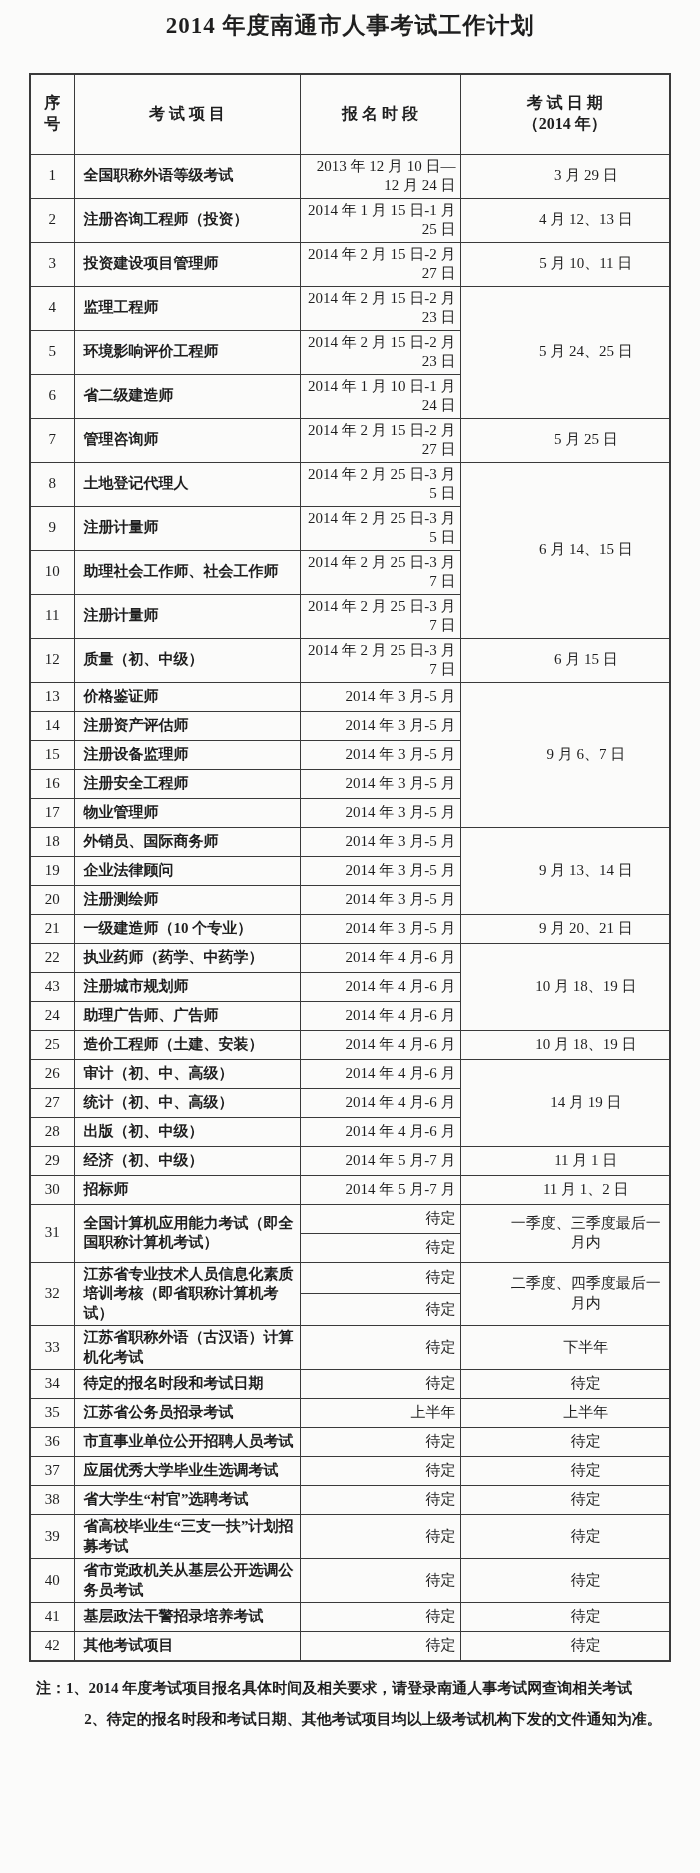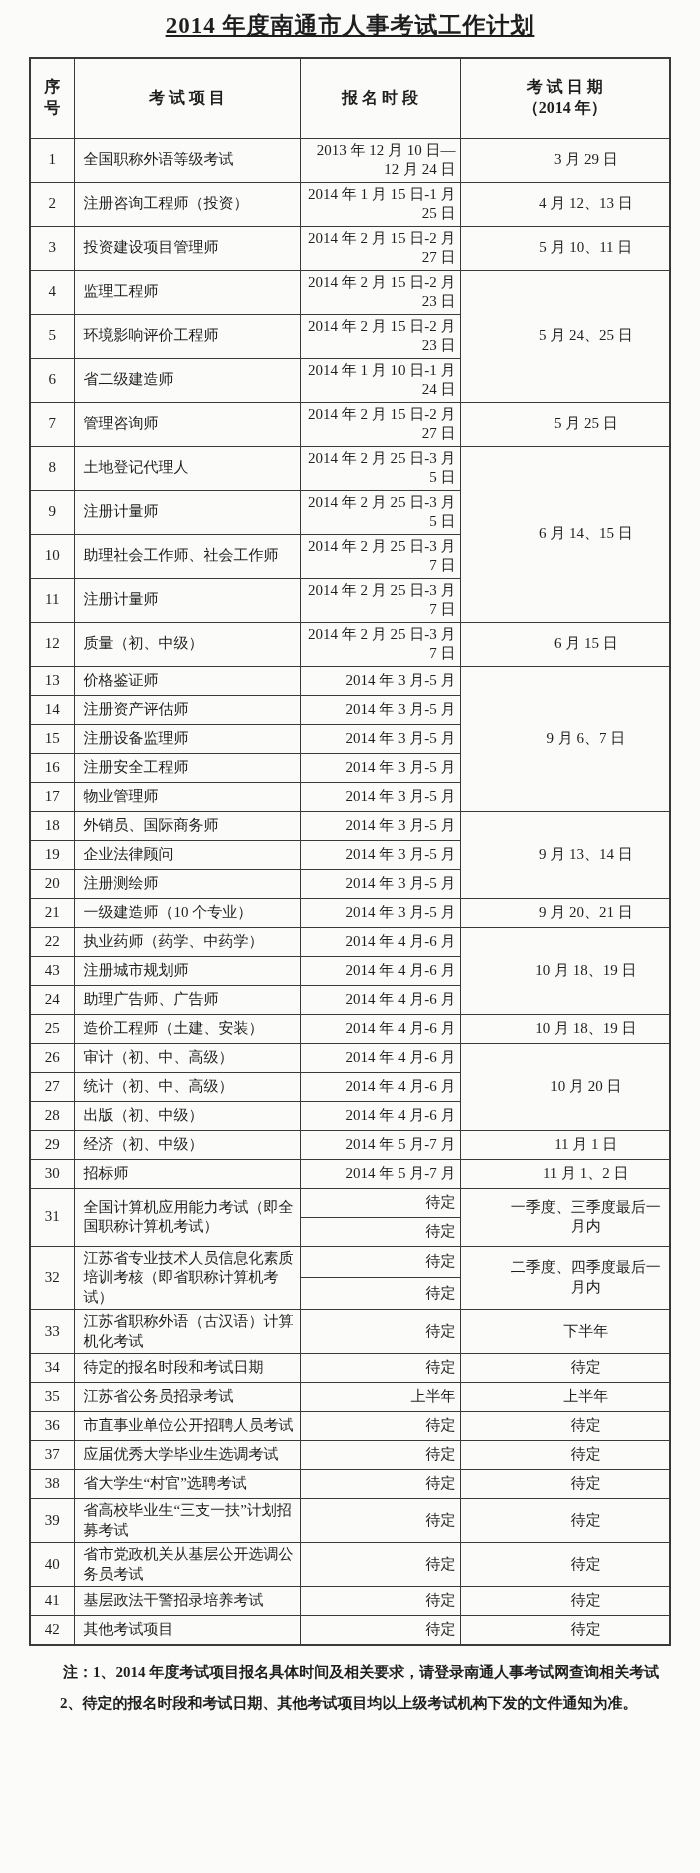--- a/index.html
+++ b/index.html
@@ -9,22 +9,21 @@
     font-family: "Liberation Serif", "DejaVu Serif", serif;
     color: #1e1e1e;
   }
   body { height: 1873px; overflow: hidden; }
   .page { width: 700px; padding-top: 10px; }
   .doc-title {
     text-align: center;
     font-size: 23px;
     font-weight: bold;
     letter-spacing: 1px;
-    margin-bottom: 16px;
-    text-decoration: underline;
+    margin-bottom: 32px;
   }
   table.exam-table {
     border-collapse: collapse;
     margin: 0 auto;
     width: 640px;
     table-layout: fixed;
     border: 2px solid #3a3a3a;
   }
   .exam-table th, .exam-table td {
     border: 1px solid #3a3a3a;
@@ -38,32 +37,32 @@
     font-size: 16px;
     text-align: center;
     white-space: pre-line;
   }
   .exam-table td { height: 29px; padding: 2px 4px; white-space: pre-line; }
   col.c-no      { width: 44px; }
   col.c-project { width: 226px; }
   col.c-period  { width: 160px; }
   col.c-date    { width: 210px; }
   .exam-table td.col-no      { text-align: center; }
-  .exam-table td.col-project { text-align: left; padding-left: 9px; }
+  .exam-table td.col-project { text-align: left; padding-left: 9px; font-weight: bold; }
   .exam-table td.col-period  { text-align: right; padding-left: 7px; }
   .exam-table td.col-date    { text-align: center; padding-left: 46px; }
   .notes {
     margin: 16px 14px 0 14px;
     font-size: 15px;
     font-weight: bold;
     line-height: 1.35;
   }
   .notes .note-line { margin-bottom: 11px; }
-  .note-indent-0 { padding-left: 22px; text-align: center; }
-  .note-indent-1 { padding-left: 46px; }
+  .note-indent-0 { padding-left: 22px; }
+  .note-indent-1 { padding-left: 46px; text-align: center; }
   .note-indent-2 { padding-left: 75px; }
 </style>
 </head>
 <body>
 
 <div class="page">
 
   <div class="doc-title">2014 年度南通市人事考试工作计划</div>
 
   <table class="exam-table">
@@ -218,21 +217,21 @@
         <tr>
           <td class="col-no">25</td>
           <td class="col-project">造价工程师（土建、安装）</td>
           <td class="col-period">2014 年 4 月-6 月</td>
           <td class="col-date">10 月 18、19 日</td>
         </tr>
         <tr>
           <td class="col-no">26</td>
           <td class="col-project">审计（初、中、高级）</td>
           <td class="col-period">2014 年 4 月-6 月</td>
-          <td class="col-date" rowspan="3">10 月 20 日</td>
+          <td class="col-date" rowspan="3">14 月 19 日</td>
         </tr>
         <tr>
           <td class="col-no">27</td>
           <td class="col-project">统计（初、中、高级）</td>
           <td class="col-period">2014 年 4 月-6 月</td>
         </tr>
         <tr>
           <td class="col-no">28</td>
           <td class="col-project">出版（初、中级）</td>
           <td class="col-period">2014 年 4 月-6 月</td>

